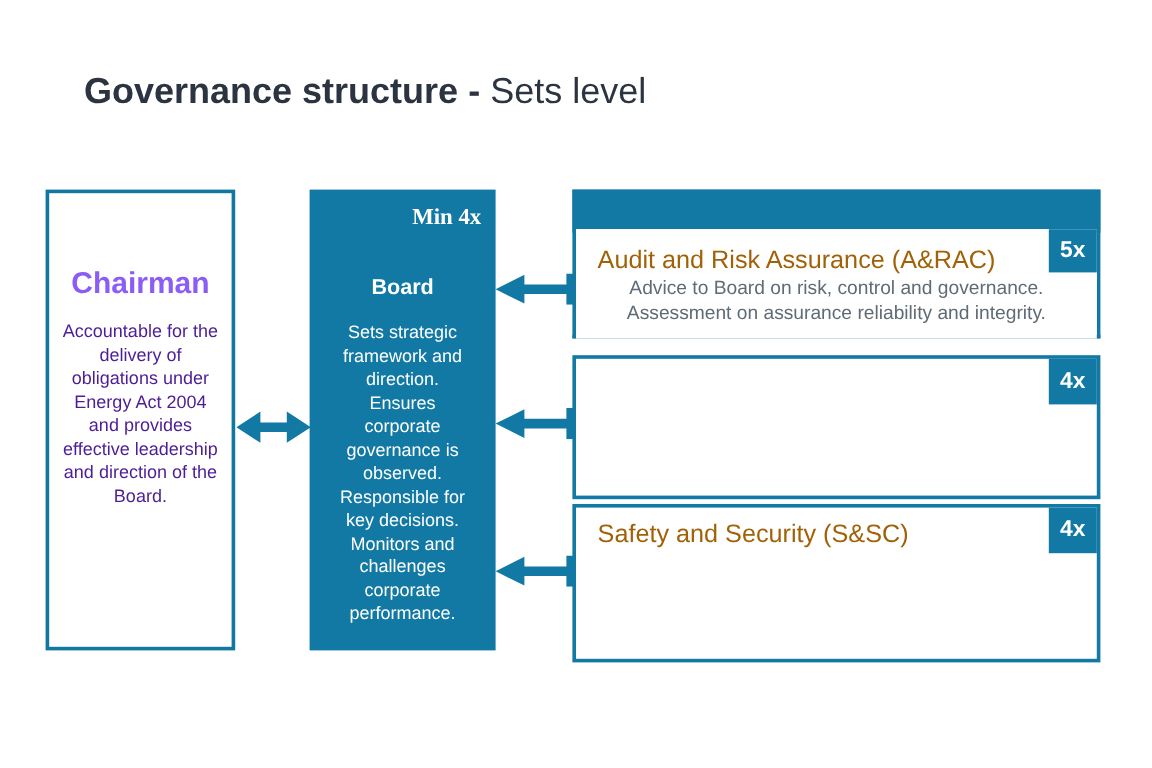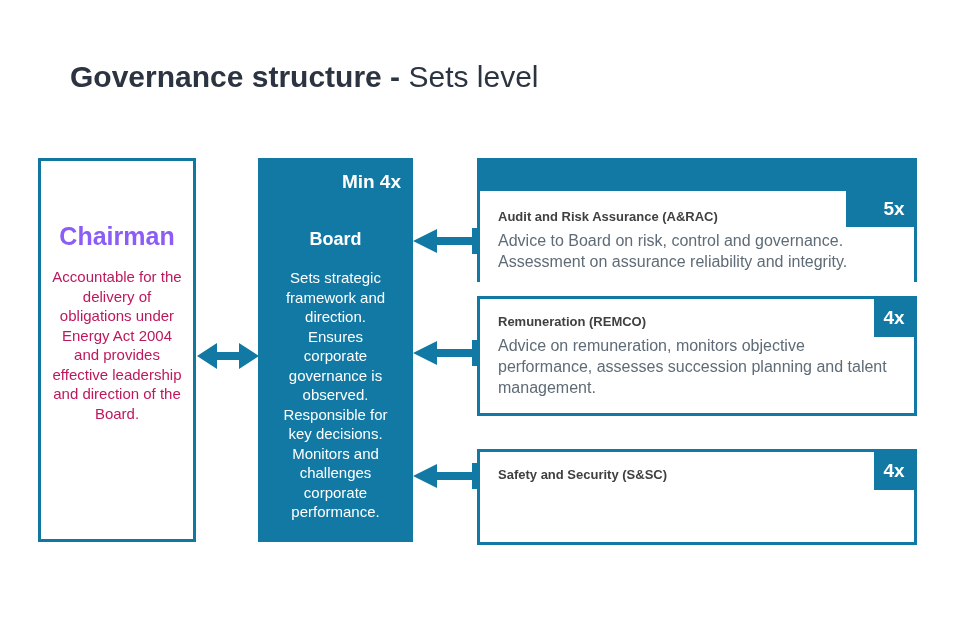--- a/index.html
+++ b/index.html
@@ -46,21 +46,21 @@
     font-size: 25px;
     font-weight: bold;
     color: #8b5cf6;
     line-height: 26px;
   }
   #chairman-box .box-body {
     margin-top: 18px;
     padding: 0 8px;
     font-size: 15px;
     line-height: 19.5px;
-    color: #be185d;
+    color: #4c1d95;
   }
 
   
   #board-box {
     position: absolute;
     left: 258px;
     top: 158px;
     width: 155px;
     height: 384px;
     box-sizing: border-box;
@@ -68,20 +68,21 @@
     color: #ffffff;
     text-align: center;
   }
   #board-box .board-min {
     position: absolute;
     right: 12px;
     top: 12px;
     font-size: 19px;
     font-weight: bold;
     line-height: 24px;
+    font-family: Liberation Serif, serif;
   }
   #board-box .box-title {
     margin-top: 68px;
     font-size: 18px;
     font-weight: bold;
     line-height: 26px;
   }
   #board-box .box-body {
     margin-top: 16px;
     padding: 0 20px;
@@ -124,54 +125,55 @@
   }
   #committee-card-0 {
     top: 158px;
     height: 124px;
     padding-top: 36px;
     border-top: none;
     background: linear-gradient(to bottom, #1179a3 0px, #1179a3 33px, #ffffff 33px);
   }
   #committee-card-0 .card-inner { background: #ffffff; }
   #committee-card-1 { top: 296px; height: 120px; }
-  #committee-card-2 { top: 449px; height: 96px; }
+  #committee-card-2 { top: 420px; height: 132px; }
 
   .card-inner {
     padding: 10px 14px 10px 18px;
   }
   .card-title {
-    font-size: 13px;
-    font-weight: bold;
-    color: #404040;
+    font-size: 21px;
+    font-weight: normal;
+    color: #a16207;
     line-height: 25px;
     margin: 0 0 1px 0;
   }
   .card-body {
     font-size: 16px;
     line-height: 21px;
     color: #5f6b76;
     margin: 0;
     padding-right: 4px;
+    text-align: center;
   }
 
   .card-badge {
     position: absolute;
     top: 0;
     right: 0;
     width: 40px;
     height: 38px;
     background: #1179a3;
     color: #ffffff;
     font-size: 19px;
     font-weight: bold;
     line-height: 38px;
     text-align: center;
   }
-  #committee-card-0 .card-badge { top: 33px; height: 36px; line-height: 36px; padding-left: 28px; }
+  #committee-card-0 .card-badge { top: 33px; height: 36px; line-height: 36px; }
 
   
   .arrow-to-board {
     position: absolute;
     left: 413px;
     width: 67px;
     height: 26px;
   }
   #arrow-committee-0 { top: 228px; }
   #arrow-committee-1 { top: 340px; }
@@ -199,24 +201,20 @@
 
 <div class="committee-card" id="committee-card-0">
   <div class="card-inner">
     <p class="card-title">Audit and Risk Assurance (A&amp;RAC)</p>
     <p class="card-body">Advice to Board on risk, control and governance. Assessment on assurance reliability and integrity.</p>
   </div>
   <div class="card-badge">5x</div>
 </div>
 
 <div class="committee-card" id="committee-card-1">
-  <div class="card-inner">
-    <p class="card-title">Remuneration (REMCO)</p>
-    <p class="card-body">Advice on remuneration, monitors objective performance, assesses succession planning and talent management.</p>
-  </div>
   <div class="card-badge">4x</div>
 </div>
 
 <div class="committee-card" id="committee-card-2">
   <div class="card-inner">
     <p class="card-title">Safety and Security (S&amp;SC)</p>
   </div>
   <div class="card-badge">4x</div>
 </div>
 

